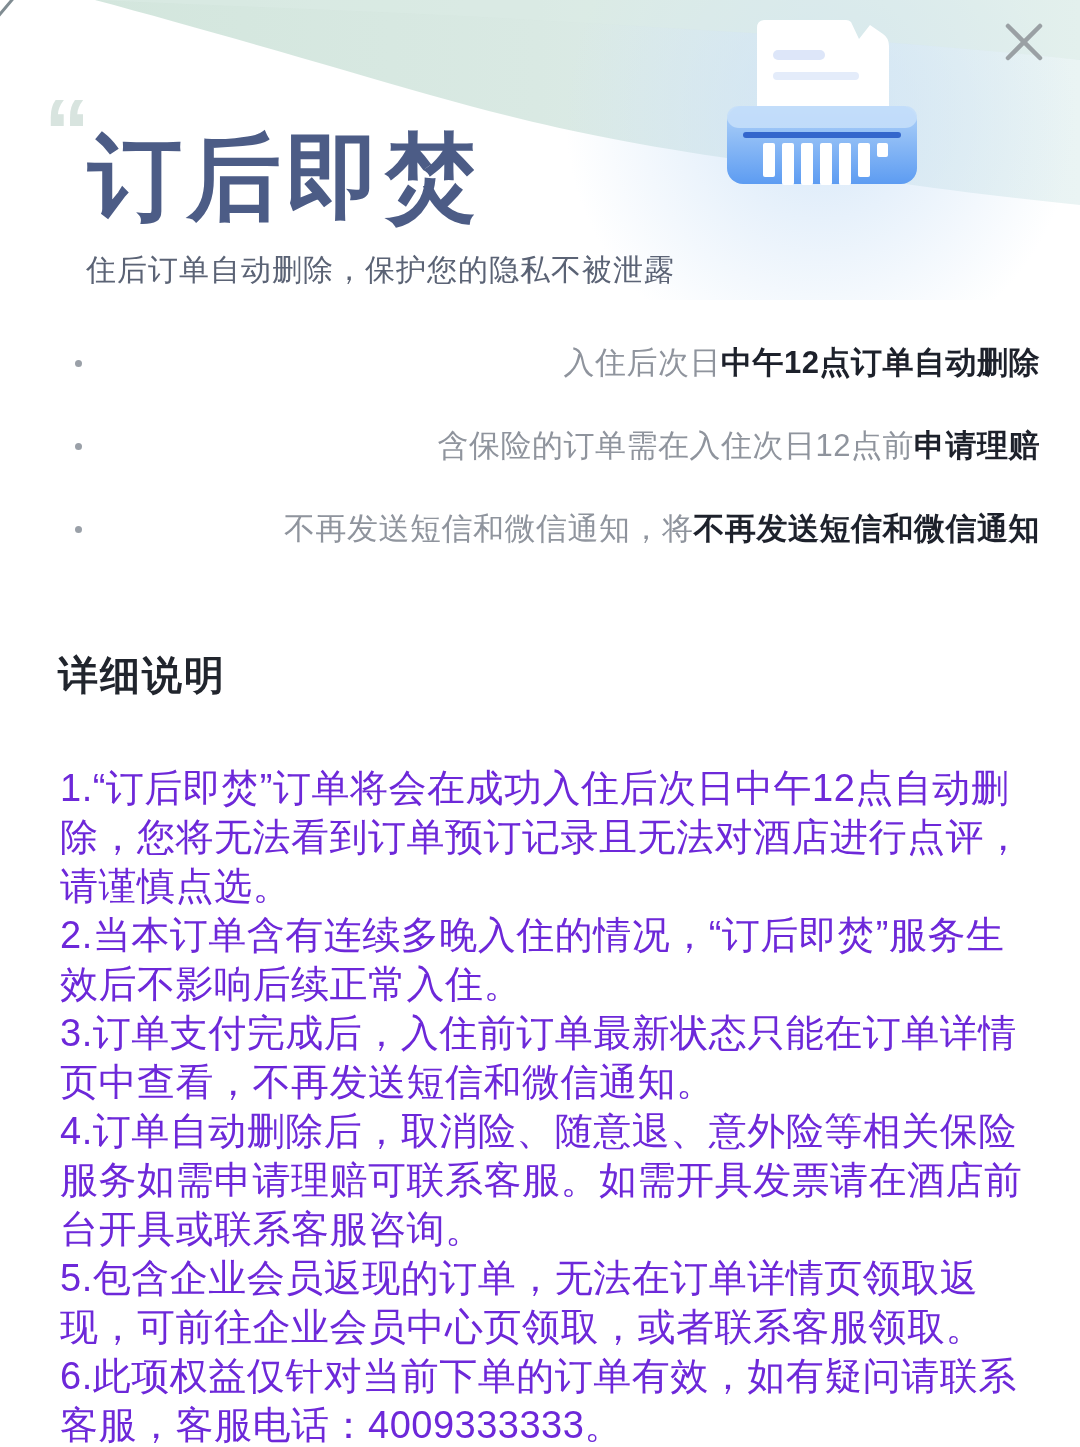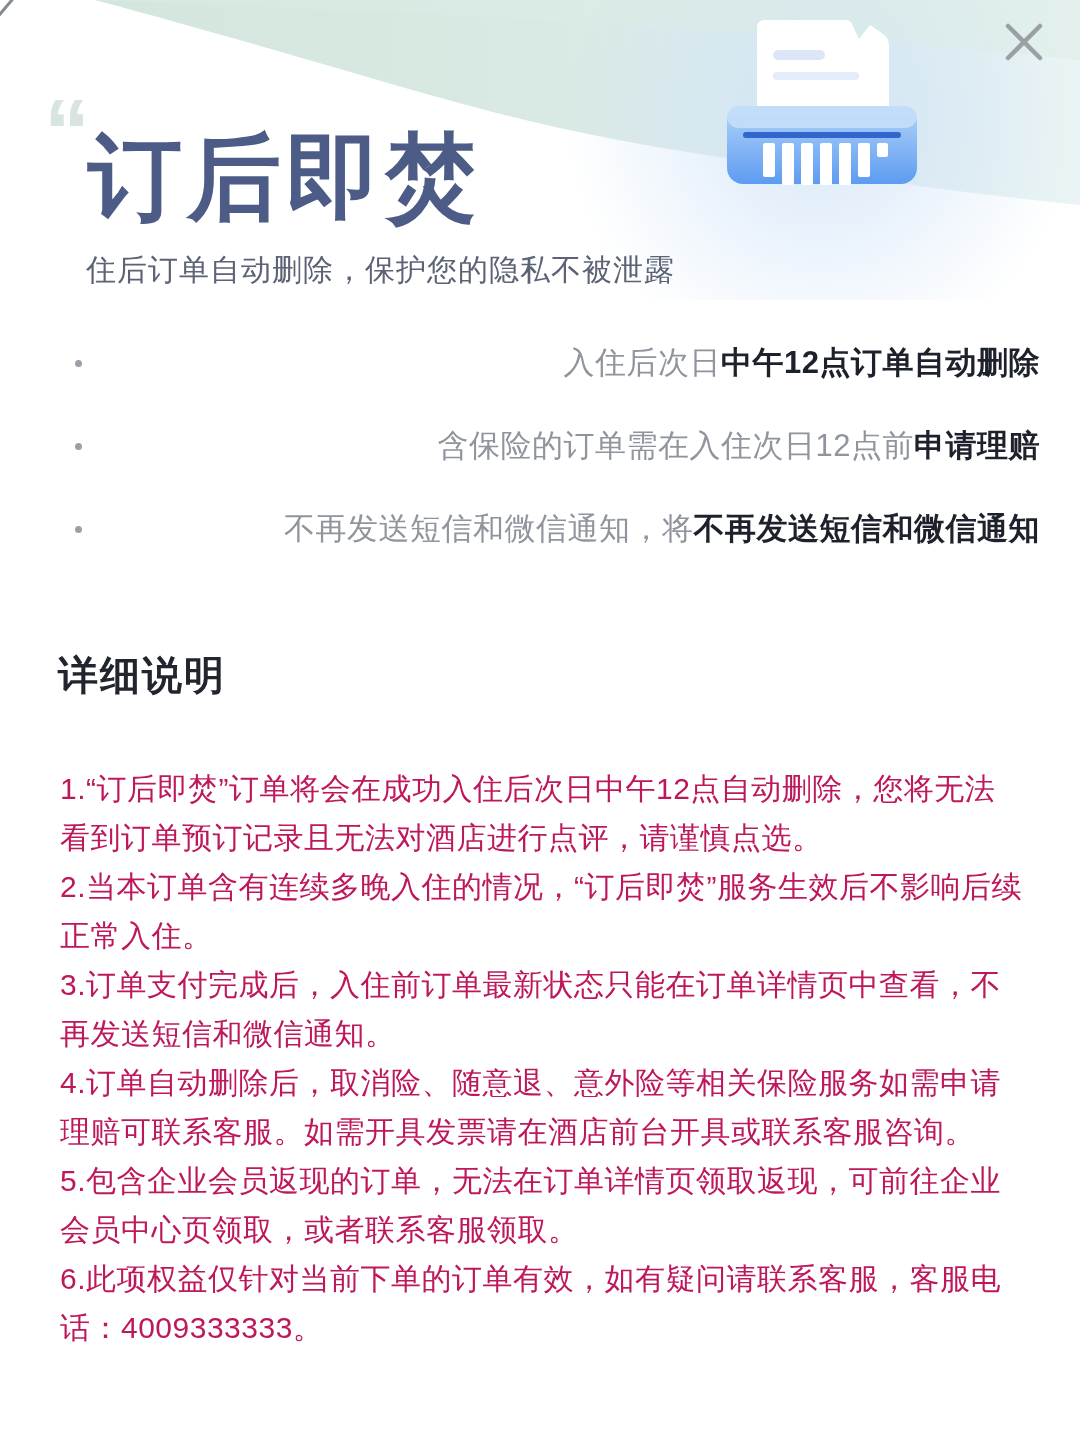--- a/index.html
+++ b/index.html
@@ -43,21 +43,21 @@
   }
   .highlights li b{color:#1d212b;font-weight:700;}
   .details-heading{
     position:absolute;left:58px;top:651px;margin:0;
     font-size:40px;line-height:48px;font-weight:700;color:#21252d;letter-spacing:2px;
   }
   .details{
     position:absolute;left:60px;top:764px;width:963px;
   }
   .details p{
-    margin:0;font-size:30px;line-height:49px;color:#be185d;letter-spacing:.5px;
+    margin:0;font-size:38px;line-height:49px;color:#6d28d9;letter-spacing:.5px;
     text-align:left;word-break:break-all;
   }
 </style>
 </head>
 <body>
 
 <div class="screen">
 
   <svg class="bg-svg" width="1080" height="300" viewBox="0 0 1080 300" aria-hidden="true">
     <defs>

